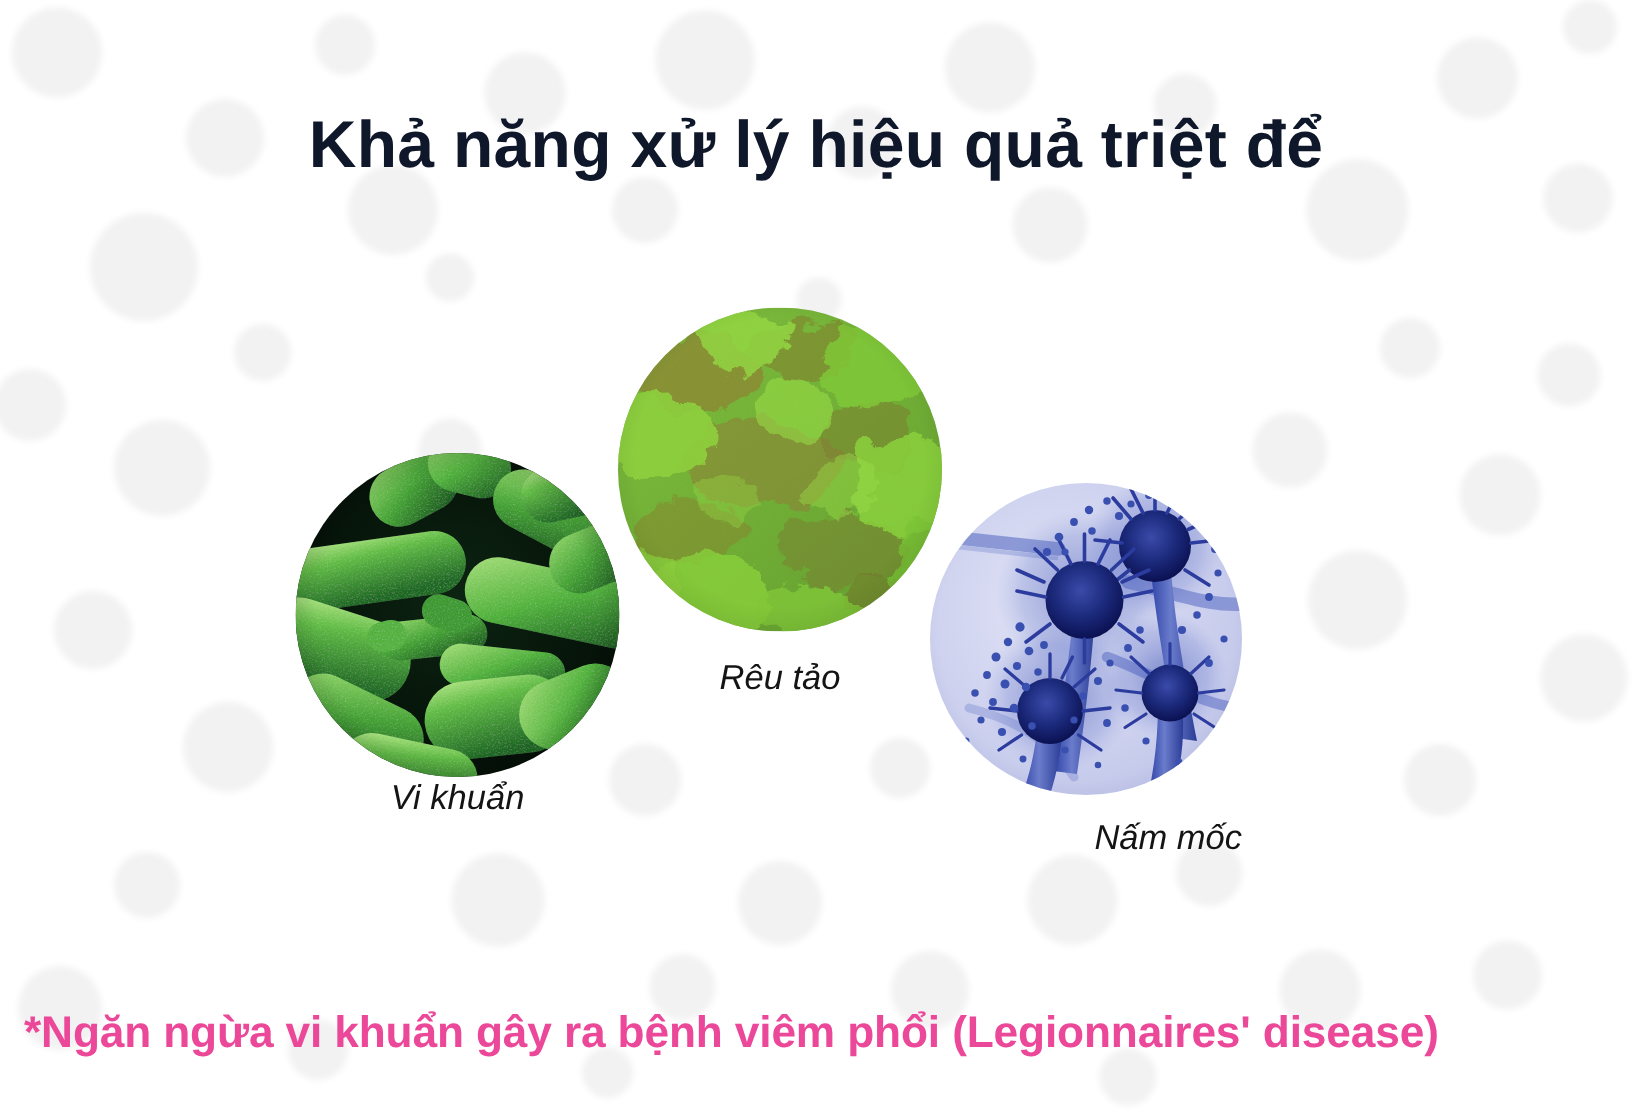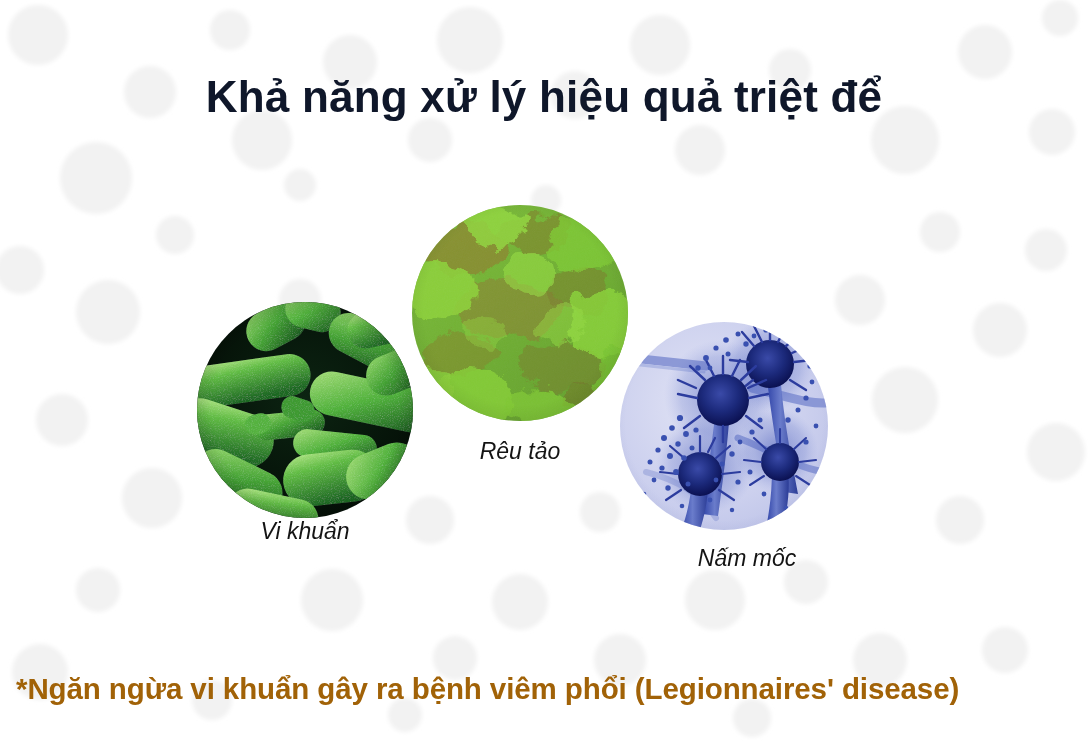--- a/index.html
+++ b/index.html
@@ -99,35 +99,35 @@
     width: 216px;
     text-align: center;
   }
   #caption-algae {
     left: 412px;
     top: 438px;
     width: 216px;
     text-align: center;
   }
   #caption-mold {
-    left: 643px;
+    left: 620px;
     top: 545px;
     width: 208px;
-    text-align: center;
+    text-align: right;
   }
 
   
   #footnote {
     position: absolute;
     left: 16px;
     top: 672px;
     width: 1060px;
     font-size: 29.5px;
     font-weight: bold;
-    color: #a16207;
+    color: #ec4899;
     letter-spacing: -0.1px;
     white-space: nowrap;
     z-index: 6;
   }
 </style>
 </head>
 <body>
 
 <div id="slide">
 

